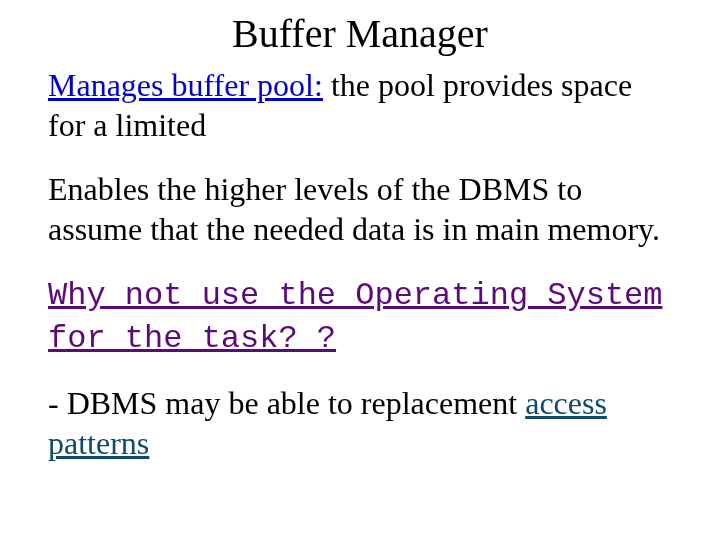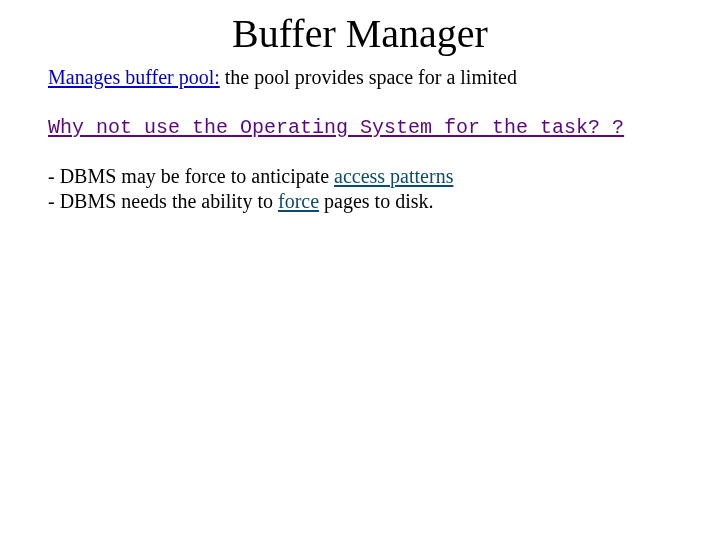--- a/index.html
+++ b/index.html
@@ -19,21 +19,21 @@
     box-sizing: border-box;
     padding: 10px 48px 0 48px;
   }
   .title {
     text-align: center;
     font-size: 40px;
     margin: 0 0 8px 0;
     font-weight: normal;
   }
   .body {
-    font-size: 20px;
+    font-size: 32px;
     line-height: 1.25;
   }
   .para {
     margin-bottom: 24px;
   }
   .first-line {
     display: block;
   }
   .cont-line {
     display: block;
@@ -71,28 +71,26 @@
 
   <div class="body">
 
     <div class="para">
       <span class="first-line">
         <span class="link-blue">Manages buffer pool:</span><span>  the pool provides space for a limited</span>
       </span>
     </div>
 
 
+    <div class="para">Enables the higher levels of the DBMS to assume that the needed data is in main memory.</div>
 
     <div class="para">
       <span class="link-purple">Why not use the Operating System for the task? ?</span>
     </div>
 
     <div class="bullets">
       <div>
-        <span>- DBMS may be force to anticipate </span><span class="link-darkred">access patterns</span>
-      </div>
-      <div>
-        <span>- DBMS needs the ability to </span><span class="link-darkred">force</span><span> pages to disk.</span>
+        <span>- DBMS may be able to replacement </span><span class="link-darkred">access patterns</span>
       </div>
     </div>
 
   </div>
 </div>
 
 </body></html>

